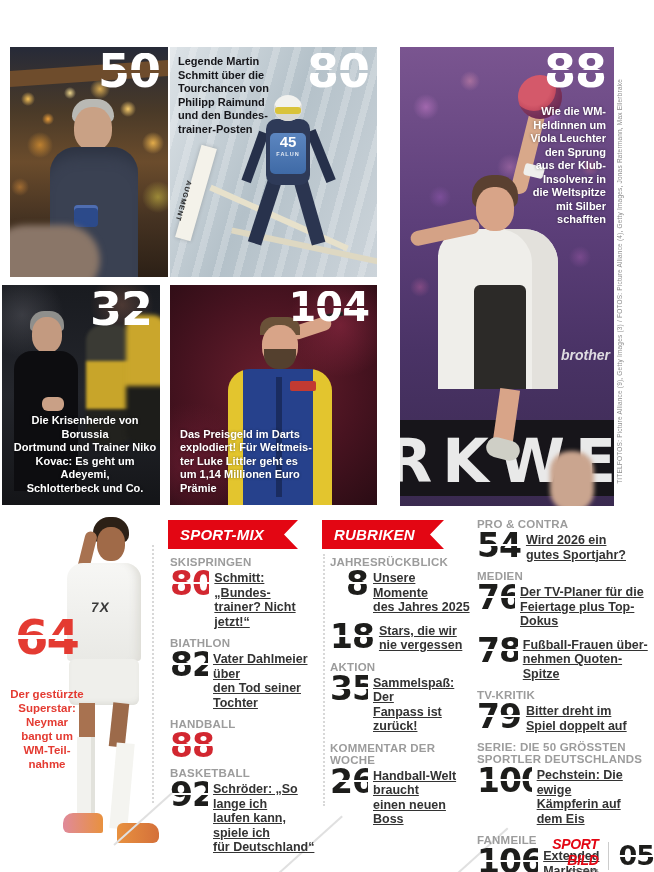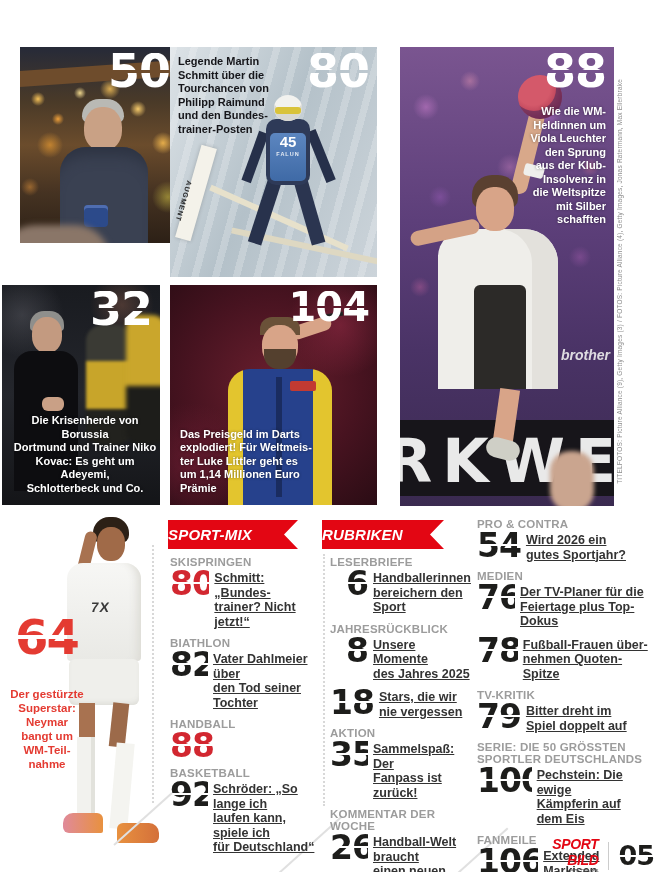--- a/index.html
+++ b/index.html
@@ -15,21 +15,21 @@
         background-image:linear-gradient(to bottom,var(--nc,#1d1d1b) 0 44%,transparent 44% 53%,var(--nc,#1d1d1b) 53% 100%);}
   }
 
   
   .photo{position:absolute;overflow:hidden;}
   .pnum{position:absolute;top:6px;right:8px;font-size:46px;--nc:#fff;z-index:6;}
   .cap{position:absolute;color:#fff;font-weight:bold;font-size:11px;line-height:13.5px;
        white-space:pre-line;z-index:6;text-shadow:0 0 3px rgba(0,0,0,.45);}
 
   
-  .ph50{left:20px;top:47px;width:158px;height:196px;
+  .ph50{left:10px;top:47px;width:158px;height:230px;
     background:
       radial-gradient(circle 6px at 18px 52px, rgba(255,200,90,.95), transparent 7px),
       radial-gradient(circle 5px at 38px 72px, rgba(255,170,60,.9), transparent 6px),
       radial-gradient(circle 7px at 118px 62px, rgba(255,210,110,.95), transparent 8px),
       radial-gradient(circle 10px at 143px 96px, rgba(250,190,80,.85), transparent 11px),
       radial-gradient(circle 5px at 60px 46px, rgba(255,230,150,.9), transparent 6px),
       radial-gradient(circle 12px at 30px 98px, rgba(240,160,50,.65), transparent 13px),
       radial-gradient(circle 9px at 90px 42px, rgba(255,200,90,.8), transparent 10px),
       radial-gradient(circle 15px at 148px 150px, rgba(215,200,70,.55), transparent 16px),
       radial-gradient(circle 8px at 10px 140px, rgba(230,150,60,.5), transparent 9px),
@@ -51,21 +51,21 @@
     box-shadow:0 0 4px rgba(0,0,0,.2);}
   .p80-board span{display:block;transform:rotate(90deg) translate(38px,-2px);transform-origin:top left;
     font-size:7px;font-weight:bold;color:#2a2a2a;letter-spacing:1px;white-space:nowrap;}
   .p80-ski1{left:34px;top:168px;width:150px;height:6px;background:#e7e1cb;transform:rotate(24deg);}
   .p80-ski2{left:60px;top:196px;width:150px;height:6px;background:#ded8c2;transform:rotate(12deg);}
   .p80-legL{left:88px;top:130px;width:14px;height:68px;background:#28324c;transform:rotate(18deg);}
   .p80-legR{left:132px;top:128px;width:14px;height:70px;background:#2b3550;transform:rotate(-16deg);}
   .p80-torso{left:96px;top:72px;width:44px;height:66px;border-radius:10px;background:#2e3a58;}
   .p80-armL{left:80px;top:84px;width:10px;height:52px;background:#26304a;transform:rotate(20deg);}
   .p80-armR{left:146px;top:82px;width:10px;height:54px;background:#26304a;transform:rotate(-22deg);}
-  .p80-bib{left:100px;top:86px;width:36px;height:48px;border-radius:5px;background:linear-gradient(#5c86c0,#3f6aa6);
+  .p80-bib{left:100px;top:86px;width:36px;height:41px;border-radius:5px;background:linear-gradient(#5c86c0,#3f6aa6);
     color:#fff;text-align:center;font-weight:800;}
   .p80-bib .n{font-size:15px;line-height:18px;}
   .p80-bib .f{font-size:5.5px;letter-spacing:1px;opacity:.85;}
   .p80-helm{left:104px;top:48px;width:28px;height:26px;border-radius:50%;background:#f2f2ef;
     box-shadow:inset 0 -8px 0 #d8d8d2;}
   .p80-gog{left:105px;top:60px;width:26px;height:7px;border-radius:3px;background:#d9c33a;}
   .cap80{left:8px;top:8px;width:96px;color:#16161a;text-shadow:none;}
 
   
   .ph88{left:400px;top:47px;width:214px;height:459px;
@@ -149,21 +149,21 @@
   .ny-sockL{left:72px;top:222px;width:18px;height:82px;background:#f2f2ee;box-shadow:inset -4px 0 0 #e2e2dc;}
   .ny-sockR{left:108px;top:228px;width:18px;height:86px;background:#f4f4f0;transform:rotate(5deg);}
   .ny-bootL{left:58px;top:298px;width:40px;height:20px;border-radius:10px 6px 2px 6px;background:linear-gradient(90deg,#e08a9a,#e8913f);}
   .ny-bootR{left:112px;top:308px;width:42px;height:20px;border-radius:6px 10px 6px 2px;background:linear-gradient(90deg,#e8913f,#d4703a);}
   .ny-num{left:10px;top:103px;font-size:48px;--nc:#e43b32;letter-spacing:-2px;position:absolute;}
   .ny-cap{left:-2px;top:172px;width:88px;color:#e43b32;font-weight:800;font-size:11.5px;line-height:14px;
     text-align:center;white-space:pre-line;position:absolute;}
 
   
   .ribbon{position:absolute;height:29px;background:#e30613;color:#fff;display:flex;align-items:center;
-    padding-left:0;box-sizing:border-box;font-style:italic;font-weight:800;font-size:15px;letter-spacing:.2px;
+    padding-left:12px;box-sizing:border-box;font-style:italic;font-weight:800;font-size:15px;letter-spacing:.2px;
     clip-path:polygon(0 0,100% 0,calc(100% - 14px) 50%,100% 100%,0 100%);}
   .rib1{left:168px;top:520px;width:130px;}
   .rib2{left:322px;top:520px;width:122px;}
 
   
   .vsep{position:absolute;border-left:2px dotted #d8d8d8;width:0;}
   .diag{position:absolute;height:2px;background:#e0e0e0;transform:rotate(-42deg);}
 
   
   .col{position:absolute;display:flex;flex-direction:column;}
@@ -349,28 +349,20 @@
       <div class="desc">Schröder: „So lange ich
 laufen kann, spiele ich
 für Deutschland“</div>
         </div>
     </div>
 
   </div>
 
   <div class="col col2">
     <div class="entry">
-      <div class="cat">LESERBRIEFE</div>
-      <div class="row">
-          <div class="num st">6</div>
-      <div class="desc">Handballerinnen
-bereichern den Sport</div>
-        </div>
-    </div>
-    <div class="entry">
       <div class="cat">JAHRESRÜCKBLICK</div>
       <div class="row">
           <div class="num st">8</div>
       <div class="desc">Unsere Momente
 des Jahres 2025</div>
         </div>
     </div>
     <div class="entry">
       <div class="row">
           <div class="num st">18</div>

